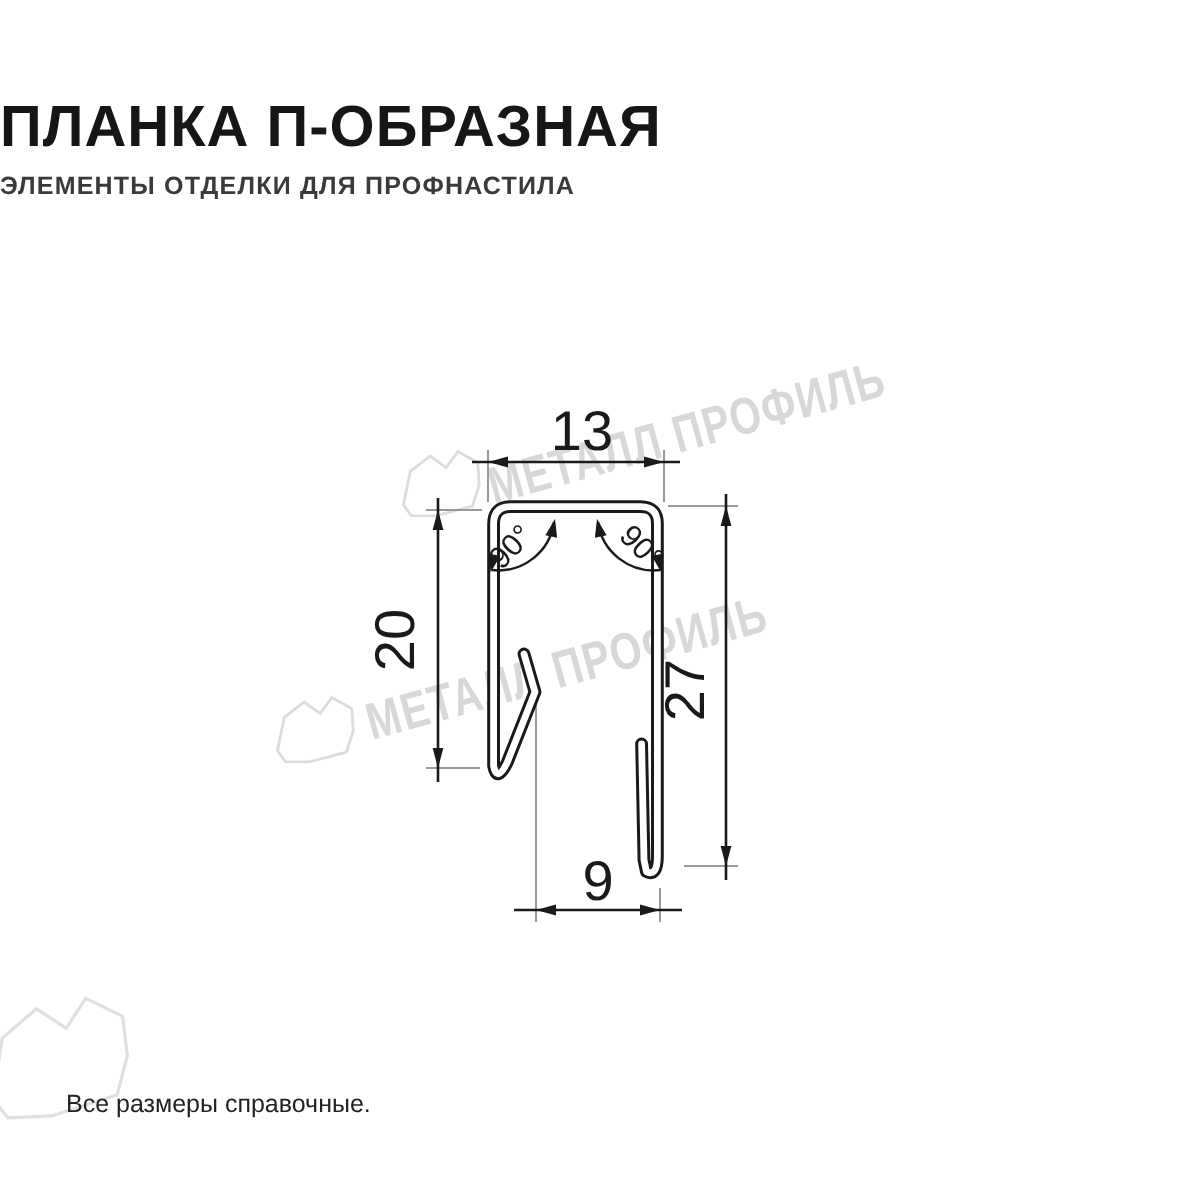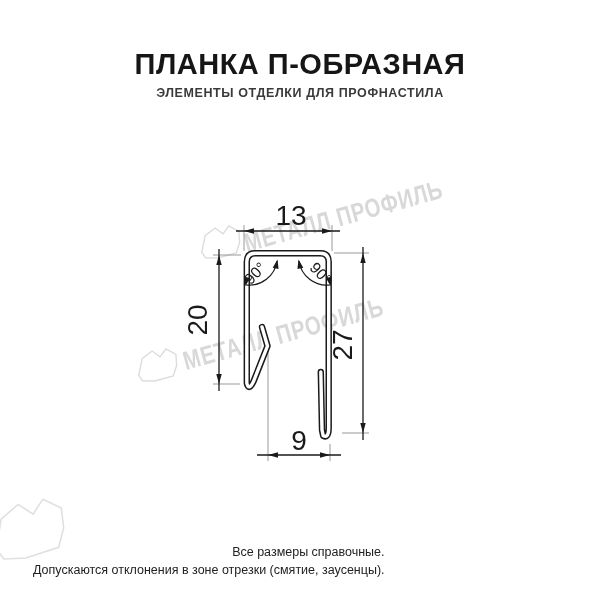--- a/index.html
+++ b/index.html
@@ -1,21 +1,21 @@
 <!DOCTYPE html>
 <html><head>
 <meta charset="utf-8">
 <style>
   html,body{margin:0;padding:0;}
   body{
     width:600px;height:600px;background:#ffffff;position:relative;overflow:hidden;
     font-family:"Liberation Sans", sans-serif;
   }
   .title-block{
-    position:absolute;top:50px;left:0;width:600px;text-align:center;color:#161616;
+    position:absolute;top:50px;left:0;width:600px;color:#161616;
   }
   .title-line{
     font-weight:800;font-size:29px;line-height:28px;letter-spacing:.5px;color:#161616;
   }
   .subtitle{
     margin-top:8px;font-weight:700;font-size:12.5px;letter-spacing:.6px;color:#3a3a3a;
   }
   .footer-block{
     position:absolute;left:33px;top:543px;color:#222222;font-size:12.5px;line-height:18px;text-align:right;
   }
@@ -104,14 +104,13 @@
   <text class="dim-text" x="291" y="225" text-anchor="middle">13</text>
   <text class="dim-text" transform="translate(207,320) rotate(-90)" text-anchor="middle">20</text>
   <text class="dim-text" transform="translate(352,345) rotate(-90)" text-anchor="middle">27</text>
   <text class="dim-text" x="299" y="450" text-anchor="middle">9</text>
   <text class="angle-text" transform="translate(259,277) rotate(-46)" text-anchor="middle">90°</text>
   <text class="angle-text" transform="translate(317,277) rotate(46)" text-anchor="middle">90°</text>
 </svg>
 
 <div class="footer-block">
   <div>Все размеры справочные.</div>
-  <div>Допускаются отклонения в зоне отрезки (смятие, заусенцы).</div>
 </div>
 
 </body></html>

